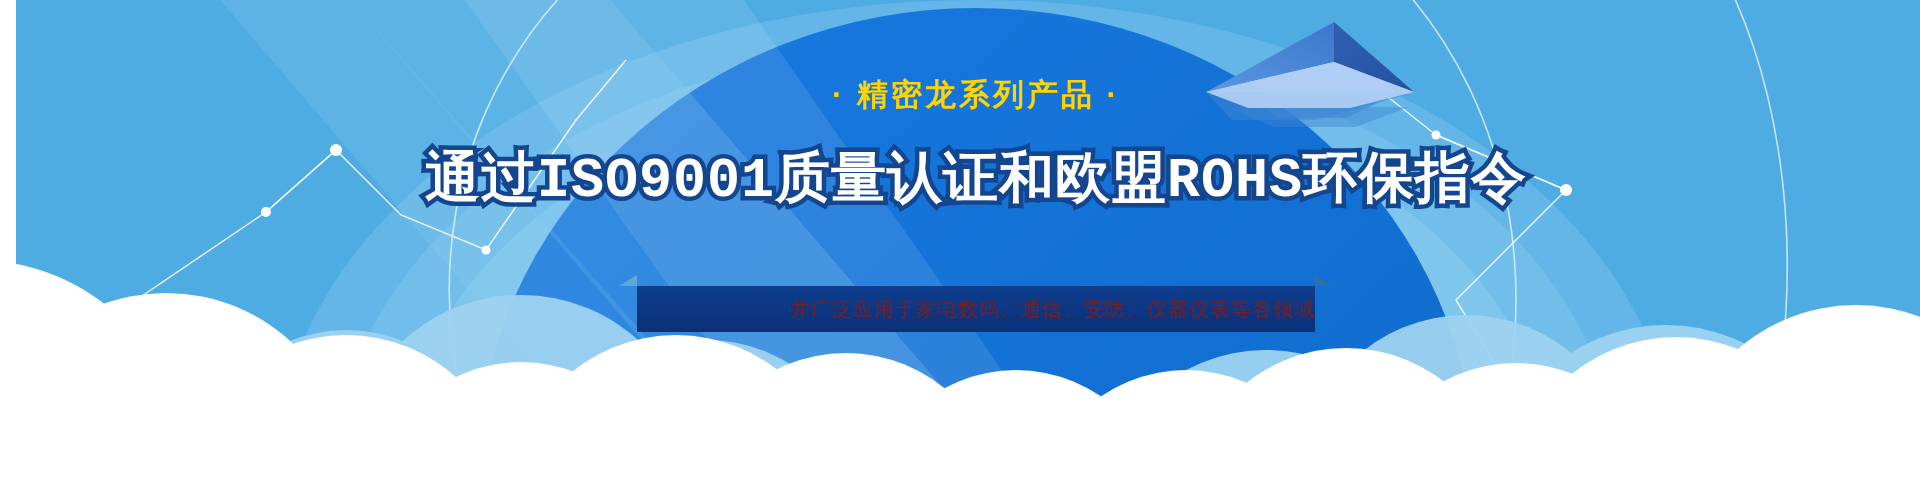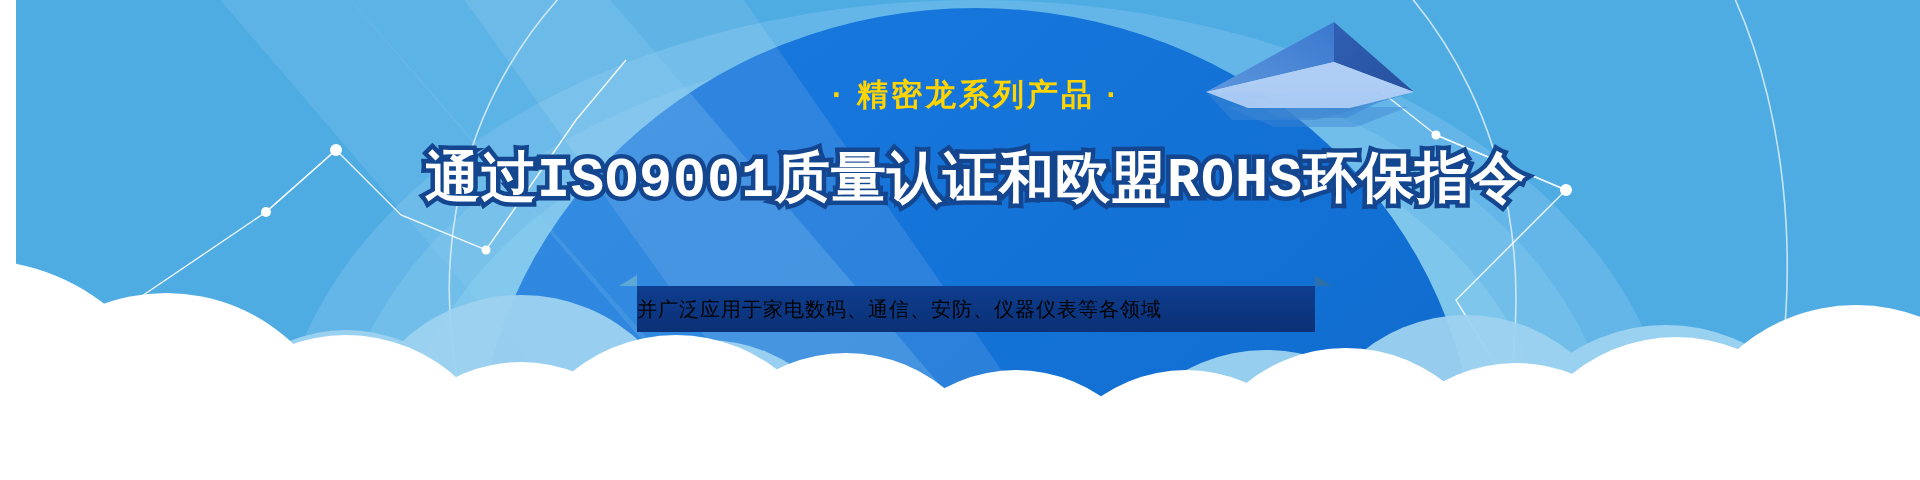--- a/index.html
+++ b/index.html
@@ -91,22 +91,22 @@
     height: 0;
     border-right: 17px solid transparent;
     border-bottom: 11px solid #2D6FA8;
   }
   #caption-text {
     position: relative;
     z-index: 2;
     width: 100%;
     height: 37px;
     line-height: 46px;
-    text-align: left;
-    color: #000000;
+    text-align: right;
+    color: #7f1d1d;
     font-size: 20px;
     letter-spacing: 1px;
     white-space: nowrap;
   }
 </style>
 </head>
 <body>
 
 <div id="banner">
 

